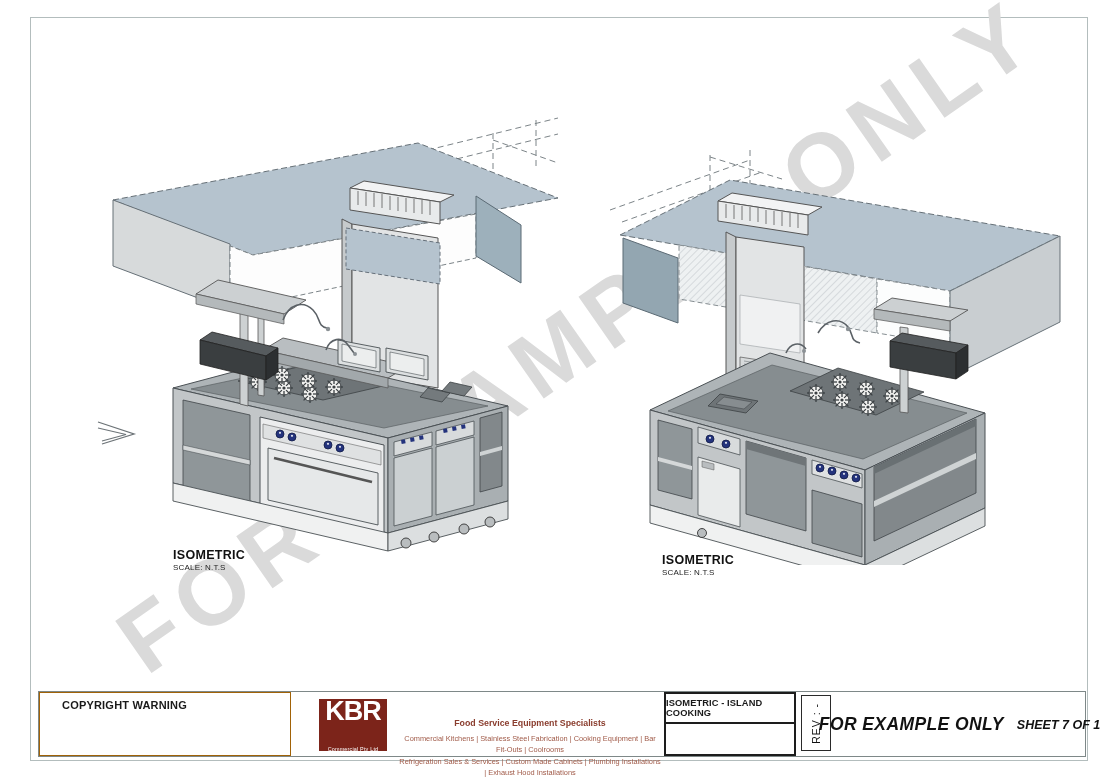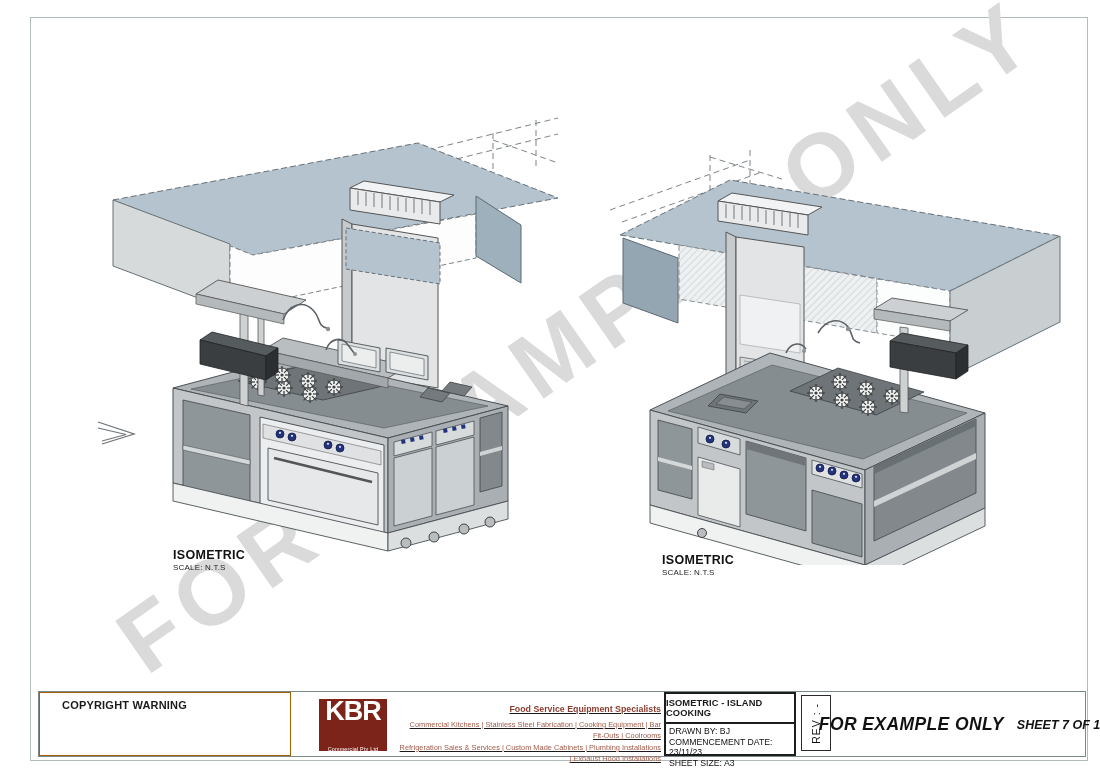--- a/index.html
+++ b/index.html
@@ -26,21 +26,21 @@
                border:1px solid #7e8888;background:#fff;z-index:3;box-sizing:border-box;}
   .copyright-box{position:absolute;left:0;top:0;width:252px;height:100%;
                  border:1px solid #a16207;box-sizing:border-box;padding:6px 10px 4px 22px;}
   .copyright-heading{font-size:11px;font-weight:bold;letter-spacing:.2px;margin-bottom:4px;}
   .copyright-body{font-size:8.3px;line-height:1.35;margin:0;color:#222;}
   .kbr-section{position:absolute;left:252px;top:0;width:373px;height:100%;}
   .kbr-logo{position:absolute;left:28px;top:7px;width:68px;height:52px;background:#7c241a;
             color:#fff;text-align:center;display:flex;flex-direction:column;justify-content:center;gap:19px;}
   .kbr-logo-text{font-size:27px;font-weight:bold;letter-spacing:-1px;line-height:1;}
   .kbr-logo-sub{font-size:5.4px;letter-spacing:.2px;margin-top:2px;}
-  .services{position:absolute;left:108px;top:12px;width:262px;text-align:right;text-decoration:underline;}
+  .services{position:absolute;left:108px;top:26px;width:262px;text-align:center;}
   .services-heading{font-size:8.8px;font-weight:bold;color:#8a3d2e;margin-bottom:5px;}
   .services-line{font-size:7.4px;color:#a05a48;line-height:1.55;}
   .drawing-info-box{position:absolute;left:625px;top:0;width:132px;height:100%;
                     border:2px solid #1d1d1d;box-sizing:border-box;background:#fff;}
   .drawing-title{height:28px;border-bottom:2px solid #1d1d1d;display:flex;align-items:center;
                  justify-content:center;font-size:9.3px;font-weight:bold;text-align:left;
                  letter-spacing:.1px;}
   .drawing-meta{padding:2px 3px;font-size:8.7px;line-height:1.22;color:#111;}
   .rev-box{position:absolute;left:762px;top:3px;width:30px;height:56px;
            border:1px solid #2a2a2a;box-sizing:border-box;display:flex;
@@ -418,25 +418,20 @@
       </div>
       <div class="services">
         <div class="services-heading">Food Service Equipment Specialists</div>
         <div class="services-line">Commercial Kitchens   |   Stainless Steel Fabrication   |   Cooking Equipment   |   Bar Fit-Outs   |   Coolrooms</div>
         <div class="services-line">Refrigeration Sales &amp; Services   |   Custom Made Cabinets   |   Plumbing Installations   |   Exhaust Hood Installations</div>
       </div>
     </div>
 
     <div class="drawing-info-box">
       <div class="drawing-title">ISOMETRIC - ISLAND COOKING</div>
-      <div class="drawing-meta">
-        <div>DRAWN BY: BJ</div>
-        <div>COMMENCEMENT DATE: 23/11/23</div>
-        <div>SHEET SIZE: A3</div>
-      </div>
     </div>
 
     <div class="rev-box">
       <span class="rev-text">REV : -</span>
     </div>
 
     <div class="example-area">
       <span class="example-text">FOR EXAMPLE ONLY</span>
       <span class="sheet-text">SHEET 7 OF 10</span>
     </div>

